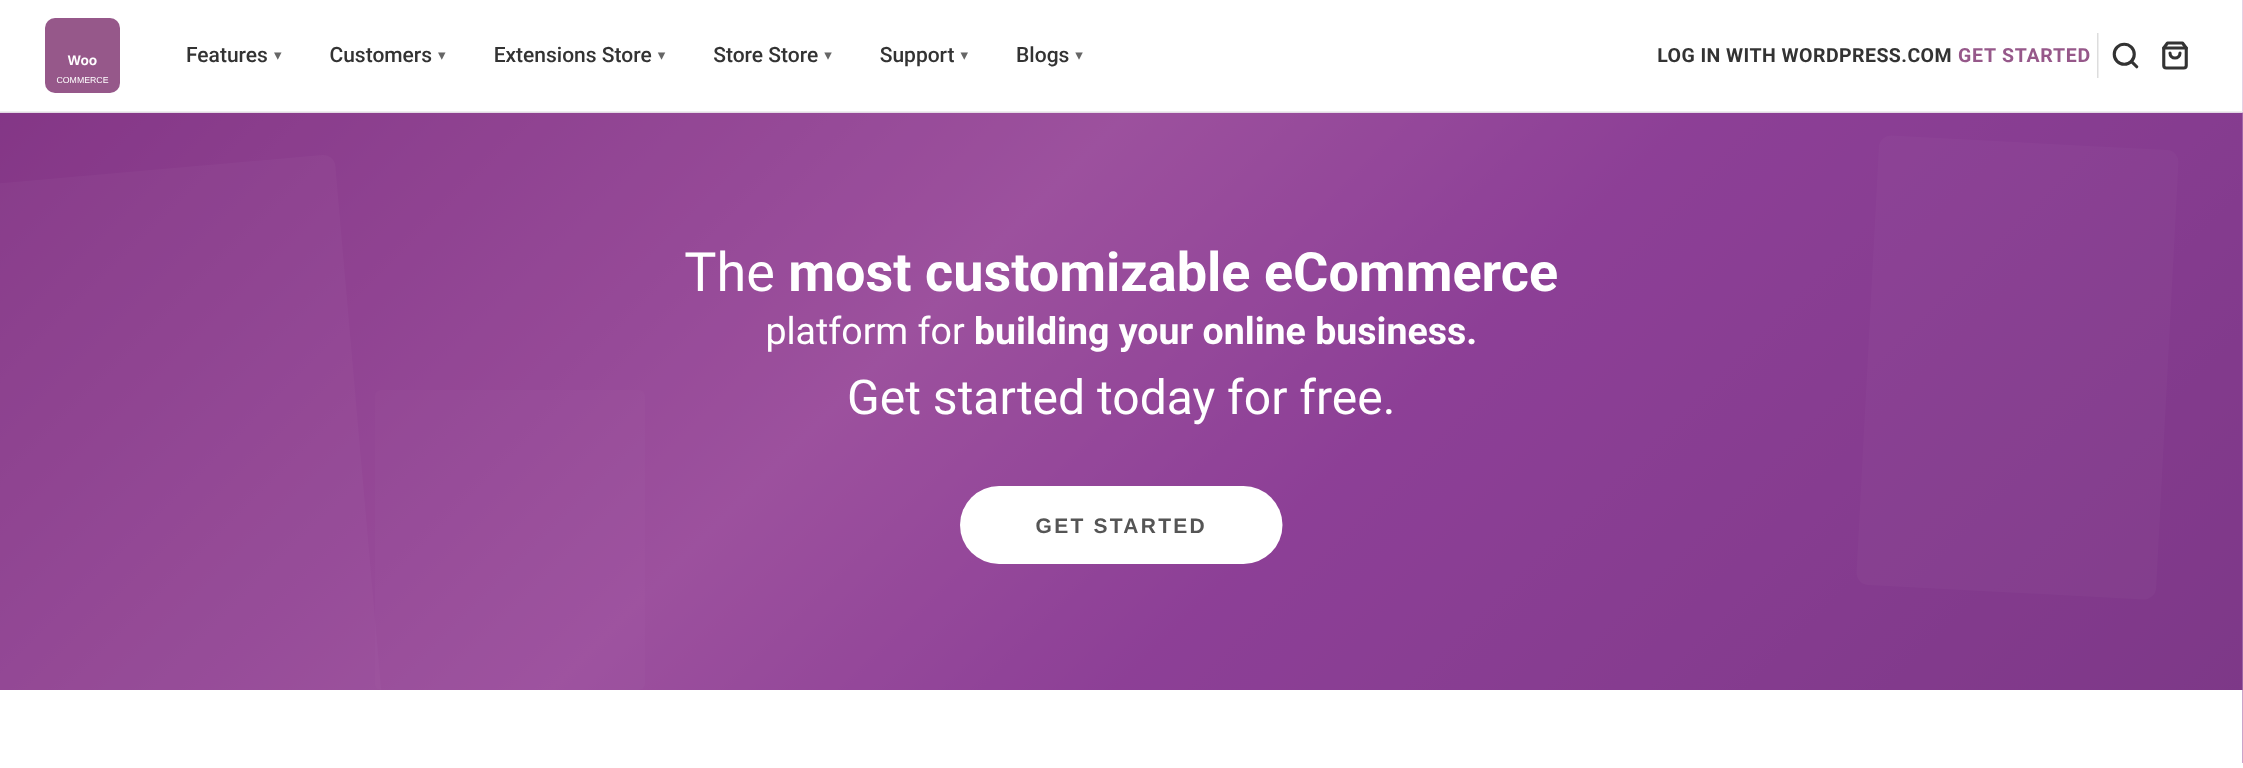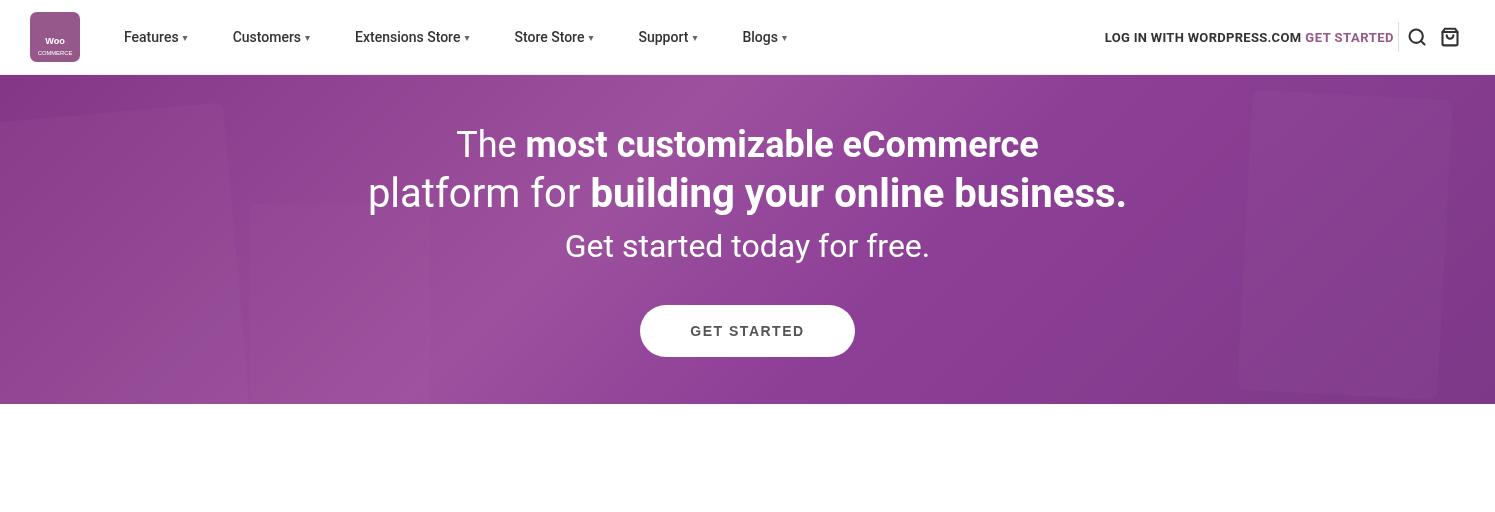--- a/index.html
+++ b/index.html
@@ -25,21 +25,21 @@
     }
 
     .logo-svg {
       width: 50px;
       height: 50px;
     }
 
     nav {
       display: flex;
       align-items: center;
-      gap: 17px;
+      gap: 4px;
       flex: 1;
     }
 
     .nav-item {
       display: flex;
       align-items: center;
       gap: 4px;
       padding: 0 14px;
       height: 75px;
       cursor: pointer;
@@ -94,21 +94,21 @@
       border: none;
       padding: 4px;
       display: flex;
       align-items: center;
     }
 
     
     .hero {
       position: relative;
       width: 100%;
-      height: 329px;
+      height: 385px;
       background-color: #9b59a0;
       display: flex;
       align-items: center;
       justify-content: center;
       overflow: hidden;
     }
 
     .hero-overlay {
       position: absolute;
       inset: 0;
@@ -172,21 +172,21 @@
       font-weight: 400;
       line-height: 1.3;
       color: #fff;
     }
 
     .hero-line1 strong {
       font-weight: 700;
     }
 
     .hero-line2 {
-      font-size: 40px;
+      font-size: 25px;
       font-weight: 400;
       line-height: 1.3;
       color: #fff;
       margin-bottom: 7px;
     }
 
     .hero-line2 strong {
       font-weight: 700;
     }
 

